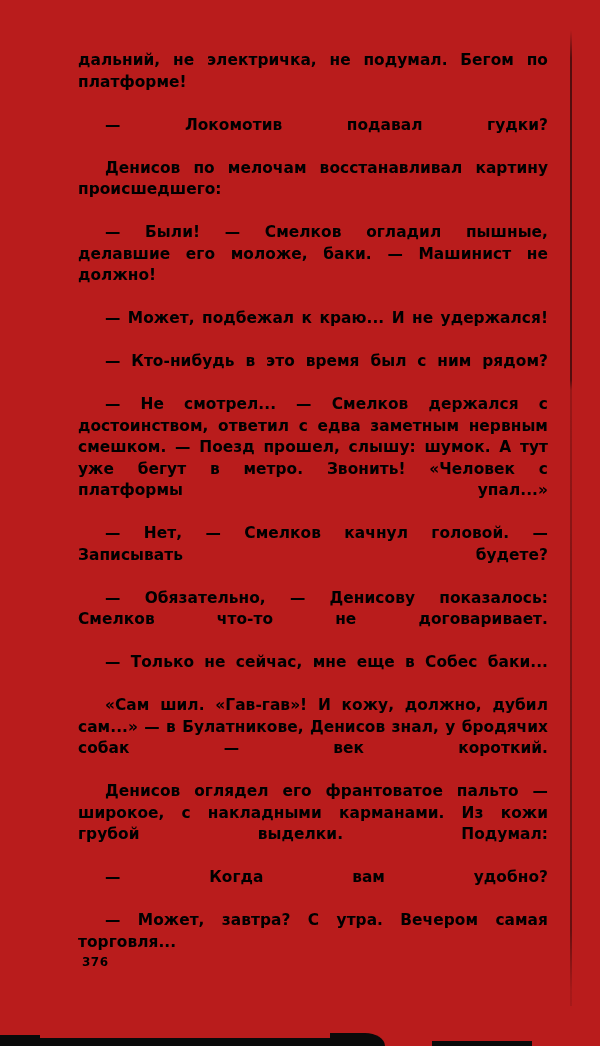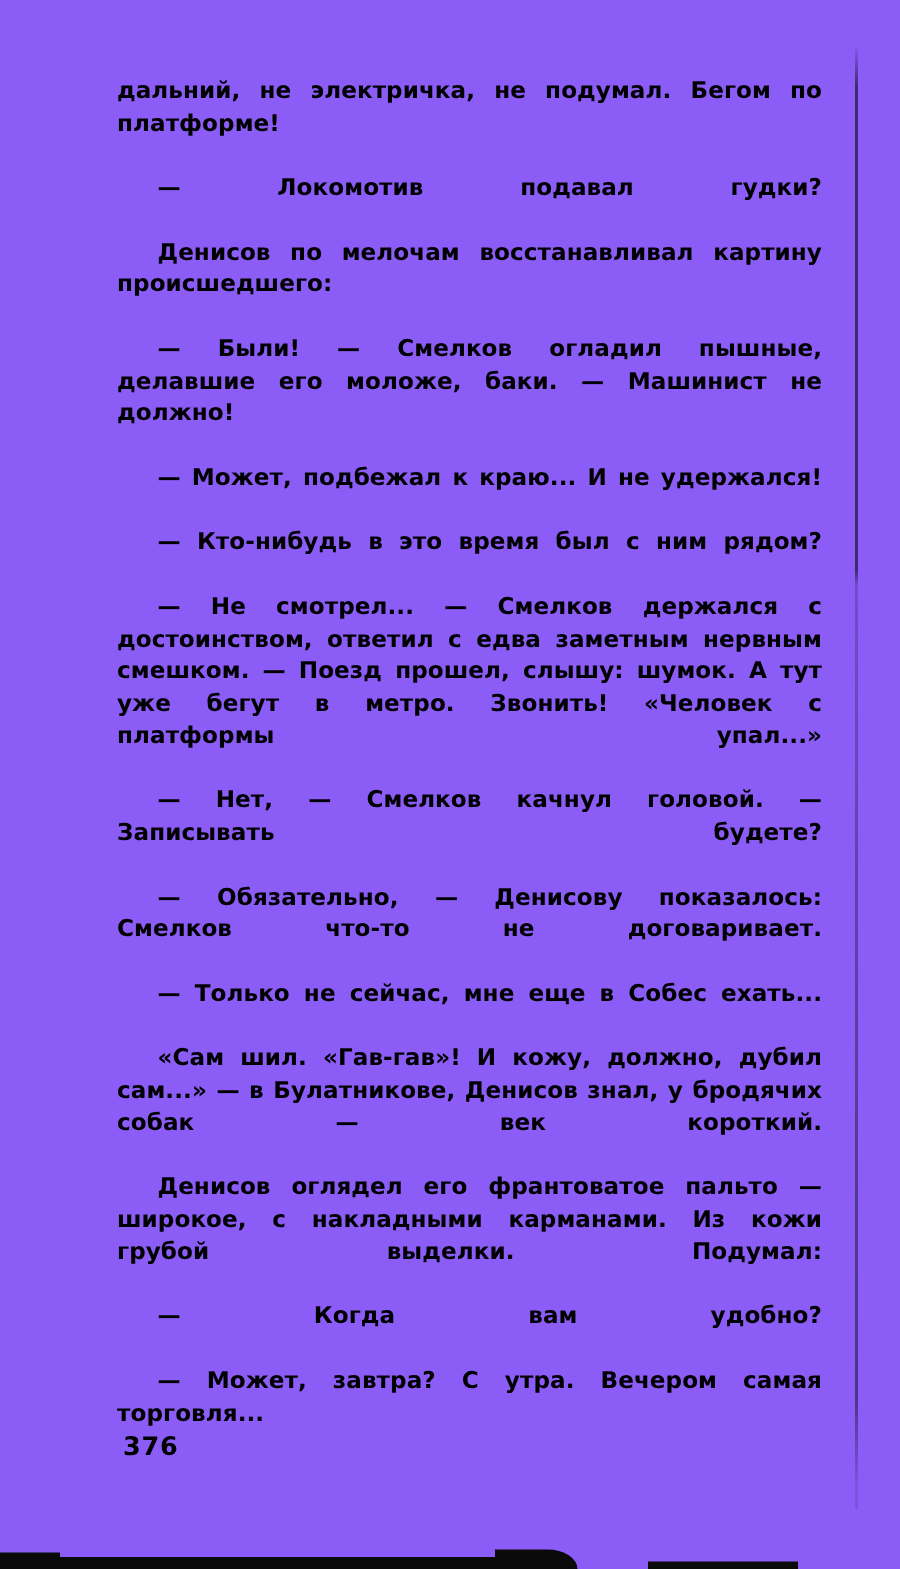--- a/index.html
+++ b/index.html
@@ -12,21 +12,21 @@
     height: 1046px;
     overflow: hidden;
     font-family: "DejaVu Sans", sans-serif;
     color: #000000;
     position: relative;
   }
 
   #page {
     position: absolute;
     inset: 0;
-    background: #8b5cf6;
+    background: #b91c1c;
   }
 
   
   .page-edge {
     position: absolute;
     top: 30px;
     bottom: 40px;
     left: 570px;
     width: 2px;
     background: linear-gradient(to bottom,
@@ -66,21 +66,21 @@
   p.para::after {
     content: "";
     display: inline-block;
     width: 100%;
   }
 
   .page-number {
     position: absolute;
     left: 82px;
     top: 955px;
-    font-size: 17px;
+    font-size: 12px;
     font-weight: 700;
     letter-spacing: 0.5px;
   }
 
   
   .scan-artifact {
     position: absolute;
     left: 0;
     right: 0;
     bottom: 0;
@@ -132,21 +132,21 @@
 
     <p class="para noindent">дальний, не электричка, не подумал. Бегом по платформе!</p>
     <p class="para">— Локомотив подавал гудки?</p>
     <p class="para">Денисов по мелочам восстанавливал картину происшедшего:</p>
     <p class="para">— Были! — Смелков огладил пышные, делавшие его моложе, баки. — Машинист не должно!</p>
     <p class="para">— Может, подбежал к краю... И не удержался!</p>
     <p class="para">— Кто-нибудь в это время был с ним рядом?</p>
     <p class="para">— Не смотрел... — Смелков держался с достоинством, ответил с едва заметным нервным смешком. — Поезд прошел, слышу: шумок. А тут уже бегут в метро. Звонить! «Человек с платформы упал...»</p>
     <p class="para">— Нет, — Смелков качнул головой. — Записывать будете?</p>
     <p class="para">— Обязательно, — Денисову показалось: Смелков что-то не договаривает.</p>
-    <p class="para">— Только не сейчас, мне еще в Собес ехать...</p>
+    <p class="para">— Только не сейчас, мне еще в Собес баки...</p>
     <p class="para">«Сам шил. «Гав-гав»! И кожу, должно, дубил сам...» — в Булатникове, Денисов знал, у бродячих собак — век короткий.</p>
     <p class="para">Денисов оглядел его франтоватое пальто — широкое, с накладными карманами. Из кожи грубой выделки. Подумал:</p>
     <p class="para">— Когда вам удобно?</p>
     <p class="para">— Может, завтра? С утра. Вечером самая торговля...</p>
 
   </div>
 
   <div class="page-number">376</div>
 
   <div class="scan-artifact">

